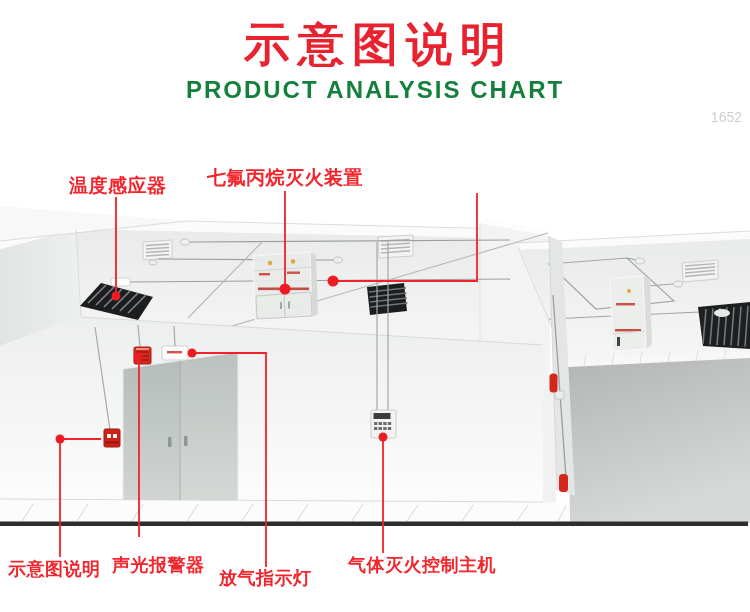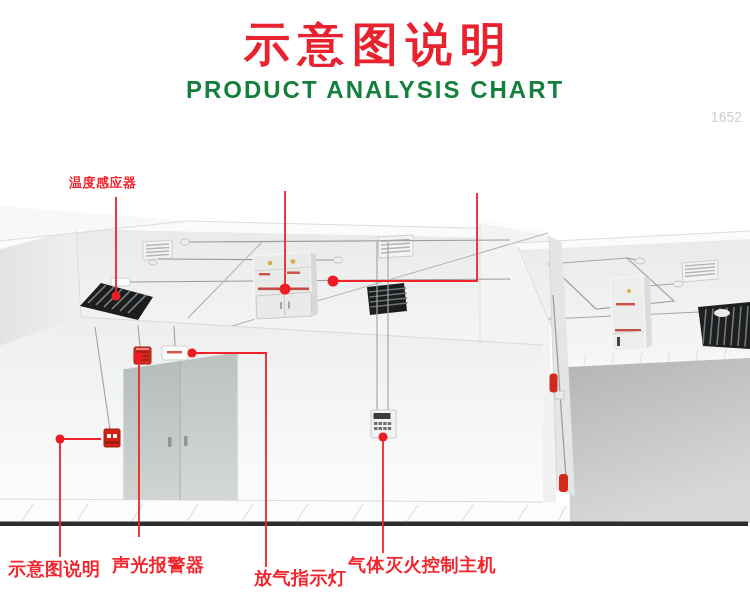--- a/index.html
+++ b/index.html
@@ -6,21 +6,21 @@
   .stage{position:relative;width:750px;height:612px;background:#ffffff;overflow:hidden;
          font-family:"Liberation Sans",sans-serif;}
   .title{position:absolute;left:0;top:14px;width:750px;text-align:center;
          font-size:46px;font-weight:900;color:#e8222f;letter-spacing:8px;text-indent:8px;}
   .subtitle{position:absolute;left:0;top:76px;width:750px;text-align:center;
          font-size:24px;font-weight:bold;color:#15803d;letter-spacing:2px;}
   .watermark{position:absolute;right:8px;top:109px;font-size:14px;color:#cfcfcf;}
   .scene{position:absolute;left:0;top:0;}
   .lbl{position:absolute;color:#f2242c;font-weight:bold;white-space:nowrap;
        letter-spacing:0.5px;line-height:1.1;}
-  .lbl.s19{font-size:13px;}
+  .lbl.s19{font-size:19px;}
   .lbl.s18{font-size:18px;}
 </style>
 </head>
 <body>
 
 <div class="stage">
 
   <div class="title">示意图说明</div>
   <div class="subtitle">PRODUCT ANALYSIS CHART</div>
   <div class="watermark">1652</div>
@@ -253,18 +253,19 @@
       <circle cx="285" cy="289" r="5.5"></circle>
       <circle cx="333" cy="281" r="5.5"></circle>
       <circle cx="60" cy="439" r="4.5"></circle>
       <circle cx="138" cy="357" r="4.5"></circle>
       <circle cx="192" cy="353" r="4.5"></circle>
       <circle cx="383" cy="437" r="4.5"></circle>
     </g>
   </svg>
 
   <div class="lbl s19" style="left:69px;top:176px;">温度感应器</div>
+  <div class="lbl s19" style="left:207px;top:168px;">七氟丙烷灭火装置</div>
   <div class="lbl s18" style="left:8px;top:560px;">示意图说明</div>
   <div class="lbl s18" style="left:112px;top:557px;font-family:Liberation Mono, monospace;">声光报警器</div>
-  <div class="lbl s18" style="left:219px;top:569px;margin-left:35px;">放气指示灯</div>
+  <div class="lbl s18" style="left:219px;top:569px;">放气指示灯</div>
   <div class="lbl s18" style="left:348px;top:556px;">气体灭火控制主机</div>
 
 </div>
 
 </body></html>

